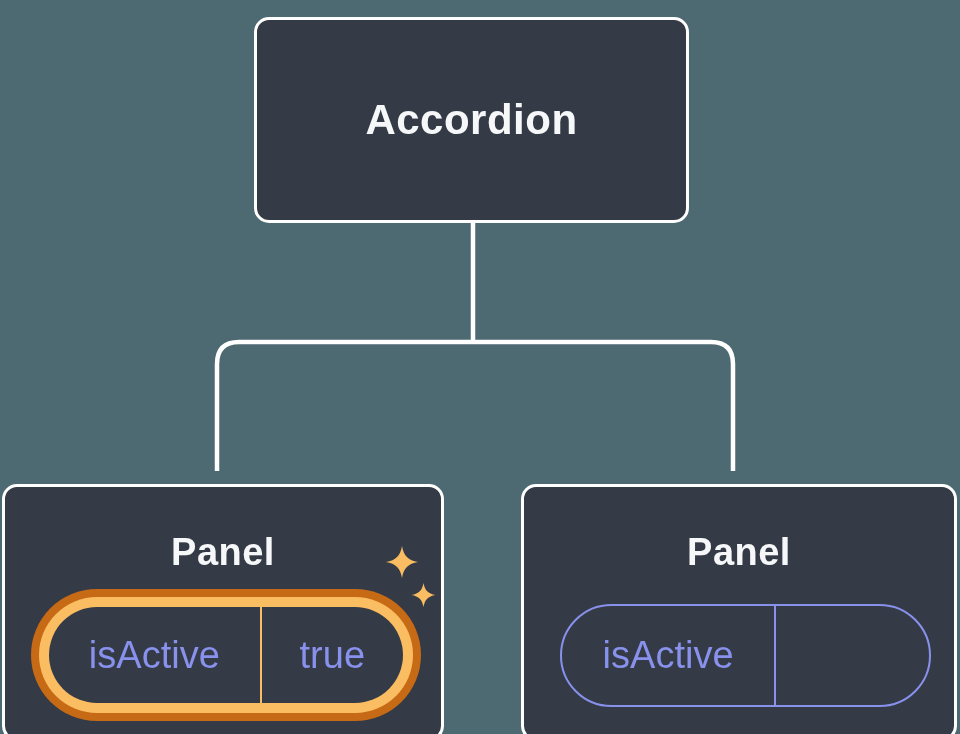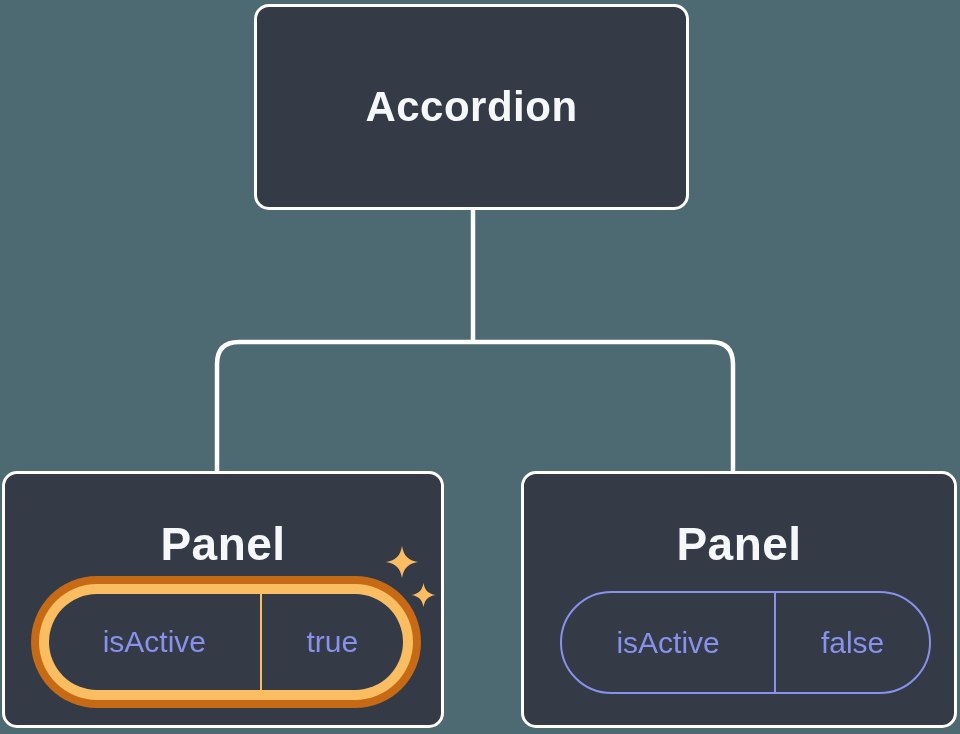--- a/index.html
+++ b/index.html
@@ -21,36 +21,37 @@
     stroke:var(--connector,#FFFFFF);
     stroke-width:4.5;
     fill:none;
   }
   .node{
     position:absolute;
     box-sizing:border-box;
     background:var(--node-bg,#343A46);
     border:3px solid var(--node-border,#FFFFFF);
     border-radius:15px;
+    margin-top:13px;
   }
   .node-root{
     left:254px;top:4px;width:435px;height:206px;
     display:flex;align-items:center;justify-content:center;
   }
   .node-left{left:2px;top:471px;width:442px;height:257px;}
   .node-right{left:521px;top:471px;width:436px;height:257px;}
   .root-title{
     color:var(--title-text,#F6F7F9);
     font-size:42px;font-weight:600;letter-spacing:.5px;
   }
   .panel-title{
     position:absolute;left:0;right:0;top:43px;
     text-align:center;
     color:var(--title-text,#F6F7F9);
-    font-size:46px;font-weight:600;line-height:1.2;letter-spacing:.5px;
+    font-size:38px;font-weight:600;line-height:1.2;letter-spacing:.5px;
   }
   
   .pill-active-outer{
     position:absolute;left:26px;top:102px;width:390px;height:132px;
     box-sizing:border-box;
     background:var(--highlight-outer,#C76A15);
     border-radius:999px;
     padding:8px;
   }
   .pill-active-mid{
@@ -73,21 +74,21 @@
     position:absolute;left:36px;top:117px;width:371px;height:103px;
     box-sizing:border-box;
     border:2px solid var(--state-border,#8891EC);
     border-radius:999px;
     display:flex;align-items:stretch;
     overflow:hidden;
   }
   .pill-cell{
     display:flex;align-items:center;justify-content:center;
     color:var(--state-text,#8891EC);
-    font-size:30px;
+    font-size:38px;
   }
   .cell-key-active{flex:0 0 59.5%;}
   .cell-key-inactive{flex:0 0 57.8%;}
   .cell-val{flex:1;}
   .cell-val-bold{font-weight:400;}
   .divider-gold{width:2px;background:var(--highlight-inner,#FABD62);}
   .divider-purple{width:2px;background:var(--state-border,#8891EC);}
   .sparkle{position:absolute;pointer-events:none;}
   .sparkle path{fill:var(--sparkle,#FABD62);}
   .sparkle-large{left:385px;top:546px;width:34px;height:32px;}
@@ -125,17 +126,16 @@
   </svg>
   <svg class="sparkle sparkle-small" viewBox="0 0 100 100">
     <path d="M50 0 C55.5 31 69 44.5 100 50 C69 55.5 55.5 69 50 100 C44.5 69 31 55.5 0 50 C31 44.5 44.5 31 50 0 Z"></path>
   </svg>
 
   <div class="node node-right">
     <div class="panel-title">Panel</div>
     <div class="pill-inactive">
       <span class="pill-cell cell-key-inactive">isActive</span>
       <span class="divider-purple"></span>
-      <span class="pill-cell cell-val">false</span>
     </div>
   </div>
 
 </div>
 
 </body></html>

